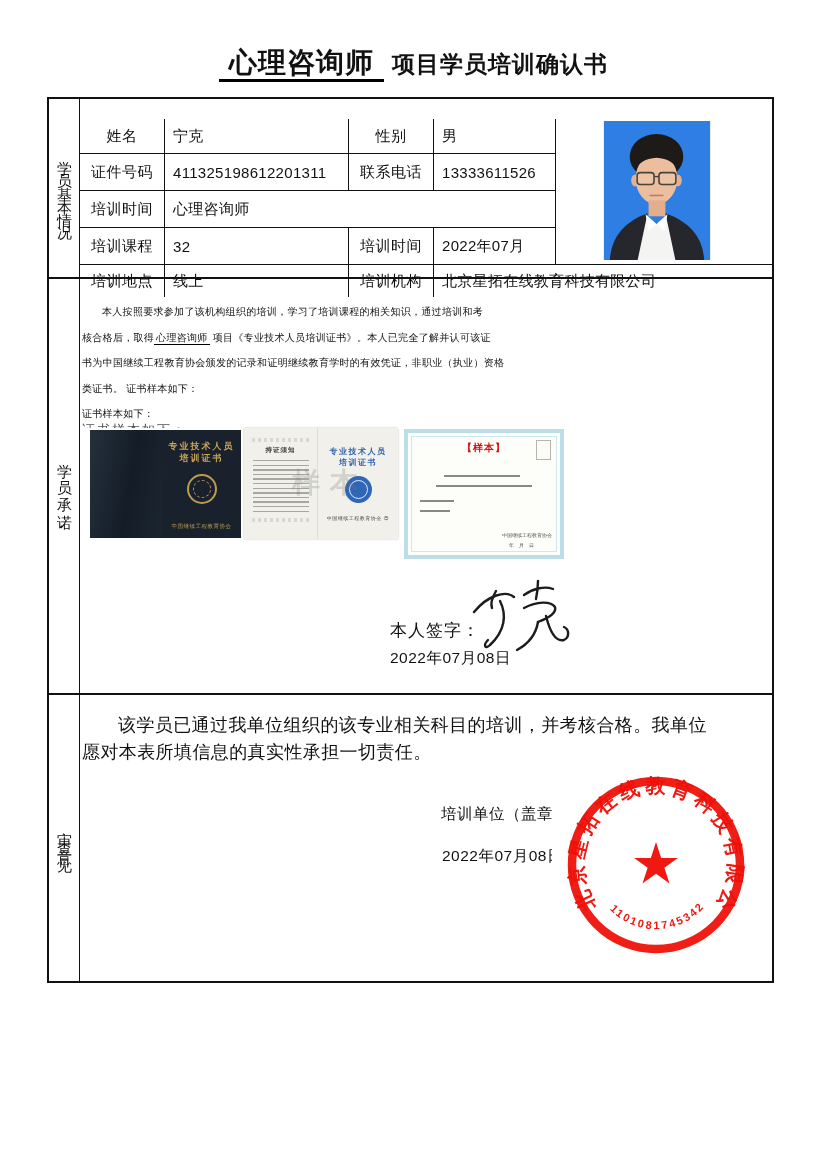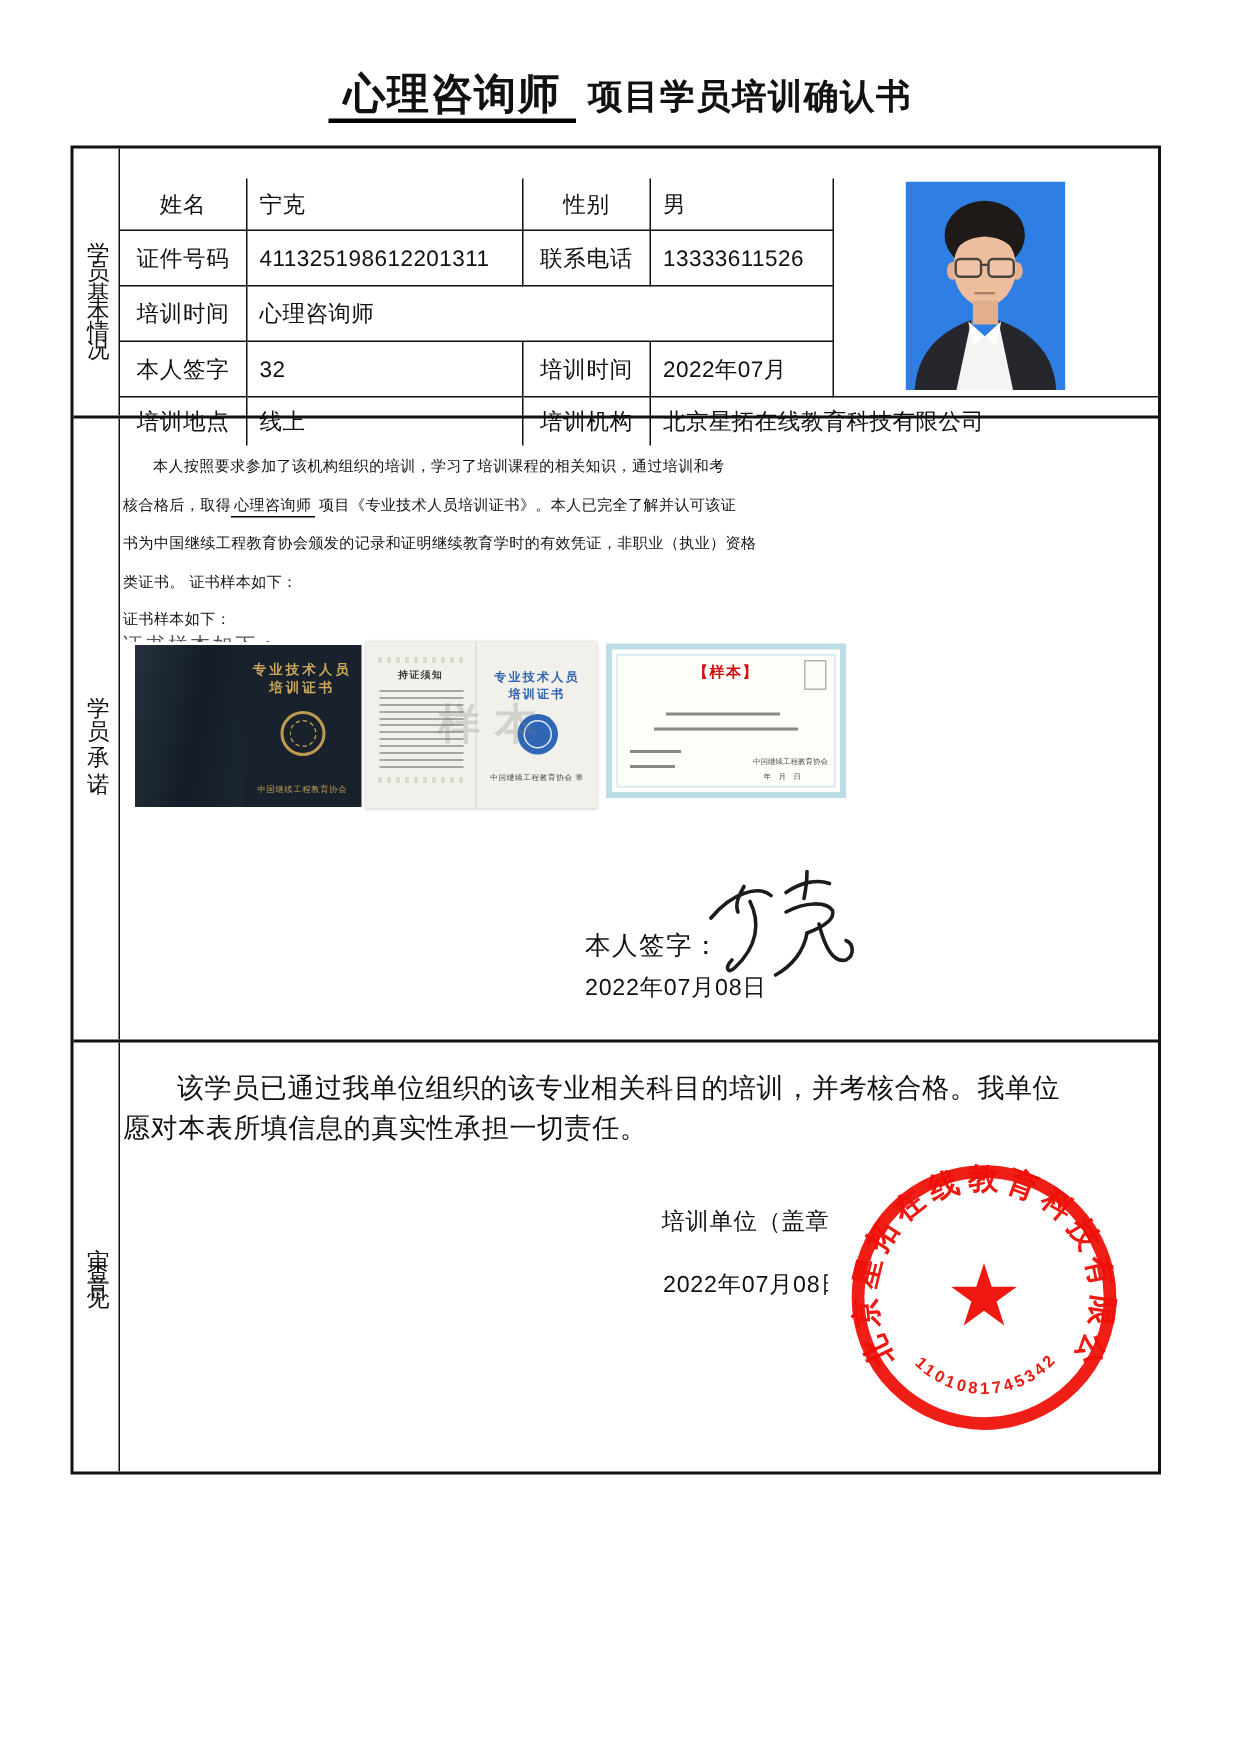--- a/index.html
+++ b/index.html
@@ -59,21 +59,21 @@
   .page-r { flex:1; height:100%; position:relative; display:flex; flex-direction:column; align-items:center; }
   .deco-band { height:4px; margin:2px 8px 0 8px; background:repeating-linear-gradient(90deg,#d9d9d0 0 3px,transparent 3px 6px); }
   .notice-title { text-align:center; font-size:6.5px; font-weight:700; color:#3a3a38; margin-top:4px; letter-spacing:1px; }
   .micro-lines { margin:5px auto 0 auto; width:56px; height:52px; background:repeating-linear-gradient(#8e8e8a 0 1.3px,transparent 1.3px 4.6px); opacity:.75; }
   .blue-title { margin-top:18px; color:#2f63b0; font-size:8px; font-weight:700; letter-spacing:1.5px; line-height:11px; text-align:center; }
   .seal2 { margin-top:8px; width:27px; height:27px; border-radius:50%; background:#2f66b6; position:relative; }
   .seal2::after { content:""; position:absolute; inset:4px; border-radius:50%; border:1px solid rgba(255,255,255,.85); }
   .inner-org { margin-top:12px; font-size:5px; color:#4a4a46; letter-spacing:0.5px; white-space:nowrap; }
   .watermark { position:absolute; left:48px; top:36px; font-size:28px; font-weight:700; color:rgba(120,120,120,0.25); letter-spacing:10px; white-space:nowrap; pointer-events:none; }
   
-  .cert3 { left:324px; top:150px; width:160px; height:103px; background:#fdfdfa; border:4px solid #bddee9; }
+  .cert3 { left:324px; top:150px; width:160px; height:130px; background:#fdfdfa; border:4px solid #bddee9; }
   .cert3-inner { position:absolute; inset:3px; border:1px solid #cfe8f0; }
   .sample-tag { position:absolute; left:0; right:0; top:8px; text-align:center; font-size:10px; font-weight:700; color:#d40f0f; letter-spacing:1px; }
   .photo-box { position:absolute; right:9px; top:7px; width:15px; height:20px; border:1px solid #b9b3a8; background:#fbfbf7; }
   .tline { position:absolute; height:1.5px; background:#6a6a66; opacity:.8; }
   .cert3-org { position:absolute; right:8px; bottom:17px; font-size:5px; color:#55554f; white-space:nowrap; }
   .cert3-date { position:absolute; right:26px; bottom:7px; font-size:5px; color:#55554f; white-space:nowrap; }
 
   .sig-label { position:absolute; left:310px; top:340px; font-size:17px; letter-spacing:1px; }
   .sig-svg { position:absolute; left:382px; top:292px; }
   .sig-date { position:absolute; left:310px; top:369px; font-size:15.5px; letter-spacing:0.5px; }
@@ -126,21 +126,21 @@
           </div>
 
           <div class="cell lab">证件号码</div>
           <div class="cell val">411325198612201311</div>
           <div class="cell lab">联系电话</div>
           <div class="cell val">13333611526</div>
 
           <div class="cell lab">培训时间</div>
           <div class="cell val course-val">心理咨询师</div>
 
-          <div class="cell lab">本人签字</div>
+          <div class="cell lab">培训课程</div>
           <div class="cell val">32</div>
           <div class="cell lab">培训时间</div>
           <div class="cell val">2022年07月</div>
 
           <div class="cell lab noB">培训地点</div>
           <div class="cell val noB">线上</div>
           <div class="cell lab noB">培训机构</div>
           <div class="cell val inst-val noB">北京星拓在线教育科技有限公司</div>
         </div>
       </div>

